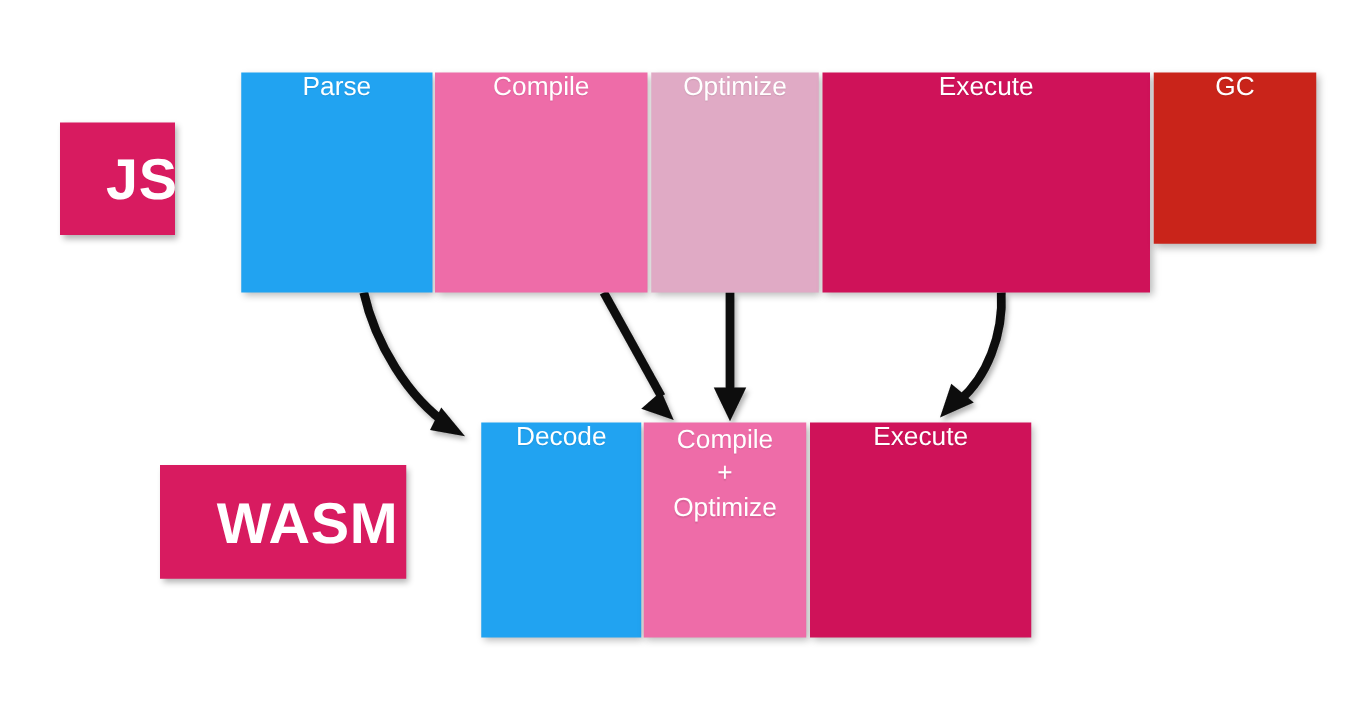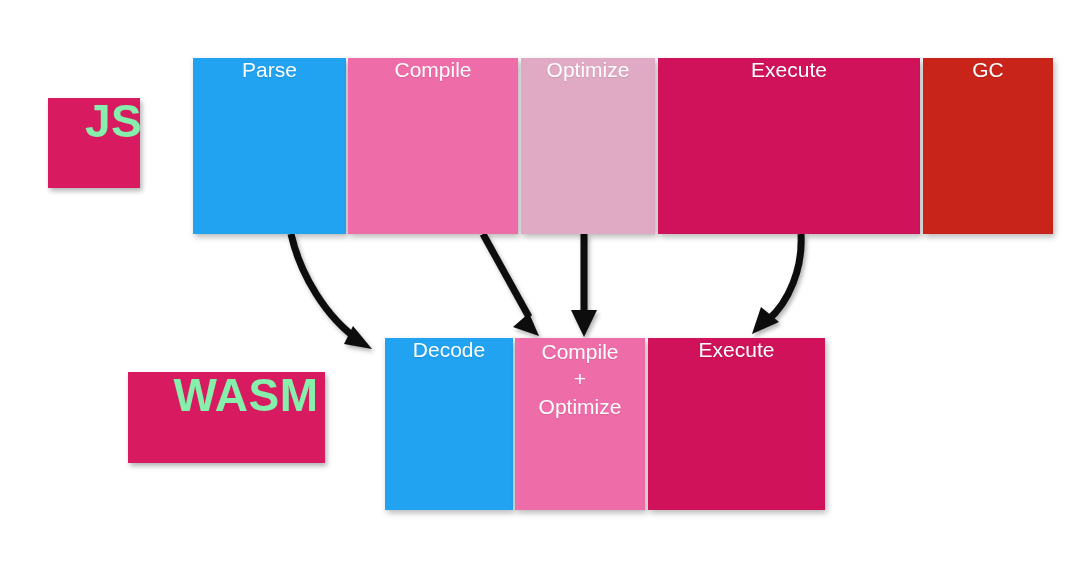--- a/index.html
+++ b/index.html
@@ -18,22 +18,23 @@
     background: #ffffff;
     overflow: hidden;
   }
 
   
   .abs { position: absolute; box-sizing: border-box; }
 
   
   .badge {
     display: flex;
+    align-items: center;
     justify-content: center;
-    color: #86efac;
+    color: #ffffff;
     font-weight: bold;
     letter-spacing: 0.5px;
     box-shadow: 2px 3px 5px rgba(0,0,0,0.30);
     line-height: 1;
     padding-left: 39px;
   }
 
   
   .stagebox {
     display: flex;
@@ -121,21 +122,21 @@
   </div>
 
   <div class="abs stagebox" id="box-js-optimize" style="left: 521px; top: 58px; width: 134px; height: 176px; background: rgb(224, 170, 197); font-size: 21px;">
     <span class="label">Optimize</span>
   </div>
 
   <div class="abs stagebox" id="box-js-execute" style="left: 658px; top: 58px; width: 262px; height: 176px; background: rgb(207, 18, 89); font-size: 21px;">
     <span class="label">Execute</span>
   </div>
 
-  <div class="abs stagebox" id="box-js-gc" style="left: 923px; top: 58px; width: 130px; height: 176px; background: rgb(201, 36, 26); font-size: 21px;">
+  <div class="abs stagebox" id="box-js-gc" style="left: 923px; top: 58px; width: 130px; height: 137px; background: rgb(201, 36, 26); font-size: 21px;">
     <span class="label">GC</span>
   </div>
 
   <div class="abs stagebox" id="box-wasm-decode" style="left: 385px; top: 338px; width: 128px; height: 172px; background: rgb(33, 163, 241); font-size: 21px;">
     <span class="label">Decode</span>
   </div>
 
   <div class="abs badge" id="badge-wasm" style="left: 128px; top: 372px; width: 197px; height: 91px; background: rgb(216, 27, 96); font-size: 46px;">
     <span>WASM</span>
   </div>

